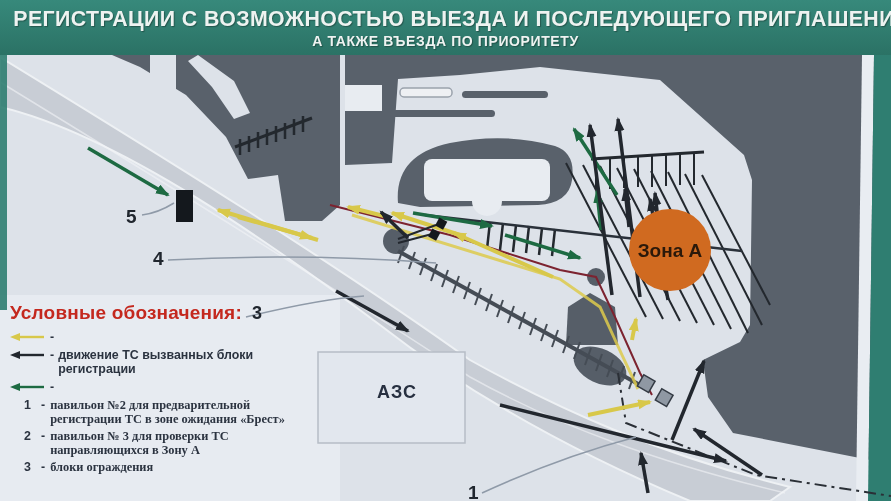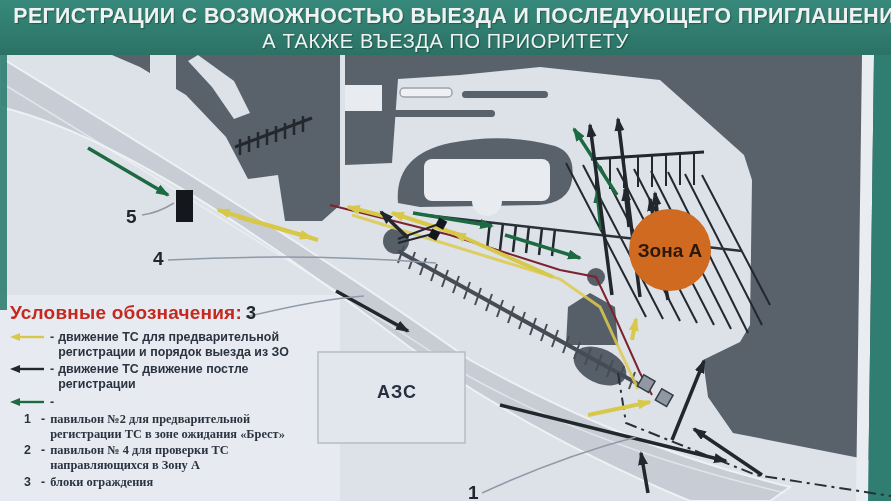--- a/index.html
+++ b/index.html
@@ -11,33 +11,33 @@
   
   .header{
     position:absolute;left:0;top:0;width:891px;height:55px;
     background:linear-gradient(#37897b,#2b7265);
     border-bottom:2px solid #1f5a50;
     text-align:center;color:#eef3f1;
     display:flex;flex-direction:column;justify-content:center;gap:1px;
   }
   .header .l1{font-size:22px;font-weight:800;letter-spacing:.4px;transform:scaleX(.97);
     text-shadow:1px 1px 1px rgba(20,40,36,.45);white-space:nowrap;}
-  .header .l2{font-size:20px;font-weight:400;letter-spacing:.6px;
+  .header .l2{font-size:14px;font-weight:700;letter-spacing:.6px;
     text-shadow:1px 1px 1px rgba(20,40,36,.45);}
   
   .map-wrap{position:absolute;left:0;top:55px;width:891px;height:446px;}
   svg{display:block;}
   .mnum{font:700 19px "Liberation Sans",sans-serif;fill:#20262e;}
   .zone-label{font:700 19px "Liberation Sans",sans-serif;fill:#2b190a;}
   .azs-label{font:800 18px "Liberation Sans",sans-serif;fill:#273040;letter-spacing:1px;}
   
   .legend{
     position:absolute;left:10px;top:302px;width:314px;color:#2b3340;
   }
-  .legend-title-row{display:flex;align-items:baseline;gap:4px;margin-bottom:6px;}
+  .legend-title-row{display:flex;align-items:baseline;gap:10px;margin-bottom:6px;}
   .legend-title{color:#c4281e;font-size:19px;font-weight:800;letter-spacing:.2px;}
   .legend-m3{font-size:18px;font-weight:700;color:#20262e;}
   .lrow{display:flex;align-items:flex-start;margin:3px 0;font-size:12.4px;line-height:1.18;font-weight:700;}
   .lrow .ic{flex:0 0 40px;padding-top:2px;}
   .lrow .d{margin:0 4px 0 0;}
   .nrow{display:flex;align-items:flex-start;margin:2px 0 2px 14px;font-size:12.4px;line-height:1.18;font-weight:700;}
   .nrow .n{flex:0 0 12px;}
   .nrow .d{margin:0 5px;}
   .nrow .t{flex:1;font-family:Liberation Serif, serif;}
 </style>
@@ -191,51 +191,50 @@
   </div>
 
   <div class="lrow">
     <span class="ic">
       <svg width="36" height="10">
           <line x1="34" y1="5" x2="8" y2="5" stroke="#d8c84a" stroke-width="2.4"></line>
           <polygon points="0,5 10,1 10,9" fill="#d8c84a"></polygon>
         </svg>
     </span>
     <span class="d">-</span>
-    <span class="t">движение ТС для предварительной регистрации и порядок выезда из ЗО</span>
   </div>
   <div class="lrow">
     <span class="ic">
       <svg width="36" height="10">
           <line x1="34" y1="5" x2="8" y2="5" stroke="#22272e" stroke-width="2.4"></line>
           <polygon points="0,5 10,1 10,9" fill="#22272e"></polygon>
         </svg>
     </span>
     <span class="d">-</span>
-    <span class="t">движение ТС движение постле регистрации</span>
+    <span class="t">движение ТС вызванных блоки регистрации</span>
   </div>
   <div class="lrow">
     <span class="ic">
       <svg width="36" height="10">
           <line x1="34" y1="5" x2="8" y2="5" stroke="#1d6a42" stroke-width="2.4"></line>
           <polygon points="0,5 10,1 10,9" fill="#1d6a42"></polygon>
         </svg>
     </span>
     <span class="d">-</span>
   </div>
 
   <div class="nrow">
     <span class="n">1</span>
     <span class="d">-</span>
     <span class="t">павильон №2 для предварительной регистрации ТС в зоне ожидания «Брест»</span>
   </div>
   <div class="nrow">
     <span class="n">2</span>
     <span class="d">-</span>
-    <span class="t">павильон № 4  для проверки ТС направляющихся в Зону А</span>
+    <span class="t">павильон № 3  для проверки ТС направляющихся в Зону А</span>
   </div>
   <div class="nrow">
     <span class="n">3</span>
     <span class="d">-</span>
     <span class="t">блоки ограждения</span>
   </div>
 
 </div>
 
 </body></html>

